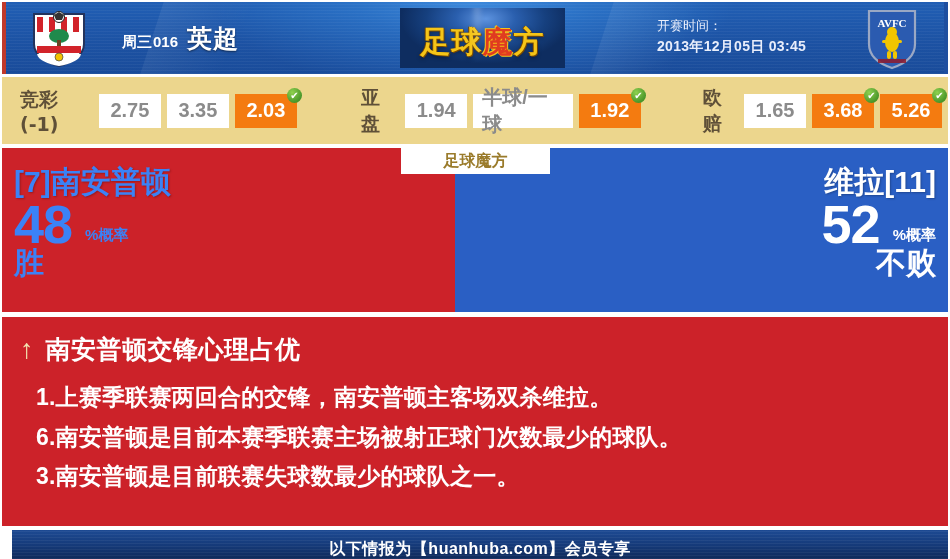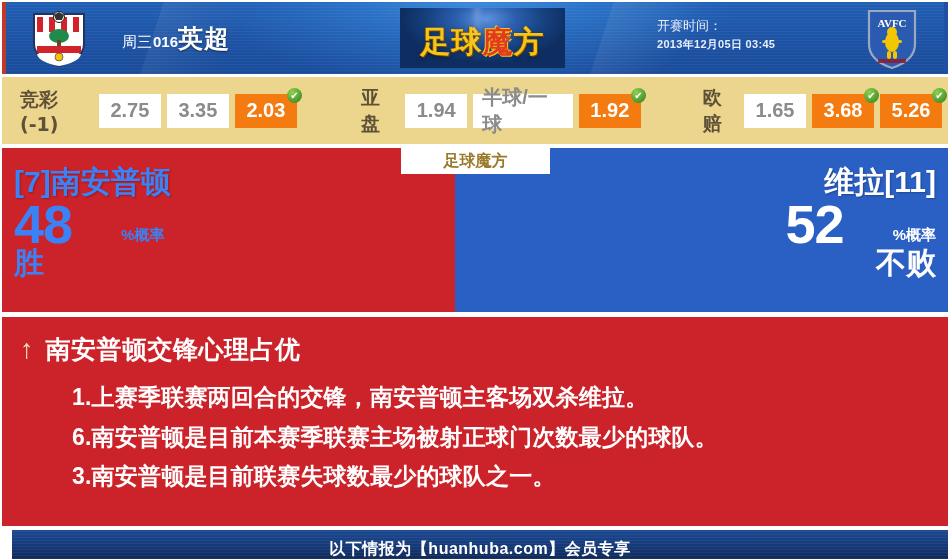--- a/index.html
+++ b/index.html
@@ -30,38 +30,38 @@
     position:absolute; top:0; height:100%; width:120px;
     background:linear-gradient(100deg, rgba(255,255,255,.07) 0%, rgba(255,255,255,0) 70%);
     transform:skewX(-18deg);
   }
 
   
   .crest-home{ position:absolute; left:28px; top:8px; width:58px; height:58px; }
   .crest-away{ position:absolute; right:30px; top:6px; width:52px; height:62px; }
 
   .league-block{ position:absolute; left:120px; top:20px; color:#fff; display:flex; align-items:baseline; }
-  .league-round{ font-size:15px; font-weight:normal; letter-spacing:0; }
+  .league-round{ font-size:15px; font-weight:bold; letter-spacing:0; }
   .league-num{ font-size:15px; font-weight:bold; margin-left:1px; }
-  .league-name{ font-size:25px; font-weight:bold; letter-spacing:1px;
+  .league-name{ font-size:25px; font-weight:bold; margin-left:9px; letter-spacing:1px;
                 text-shadow:0 1px 2px rgba(0,0,0,.5); }
 
   .logo-center{ position:absolute; left:398px; top:6px; width:165px; height:60px;
     background:radial-gradient(ellipse 85px 45px at 52% 18%, #5d93df 0%, #2a5fae 35%, #16407f 70%, #0e2d60 100%);
     overflow:hidden; }
   .logo-center:after{ content:""; position:absolute; left:46%; top:-24px; width:2px; height:80px;
      background:linear-gradient(180deg,rgba(255,255,255,.9),rgba(255,255,255,0)); filter:blur(3px);}
   .logo-text{ position:absolute; left:0; right:0; top:14px; text-align:center;
      font-size:30px; font-weight:bold; letter-spacing:1px; color:#f5c518;
      text-shadow:1px 1px 0 #7a4a00, -1px 0 0 #7a4a00, 0 2px 4px rgba(0,0,0,.45); }
   .logo-text .mo{ color:#e03b20; text-shadow:1px 1px 0 #f5c518,-1px -1px 0 #f5c518; }
 
   .kick{ position:absolute; left:655px; top:14px; color:#e9eefb; line-height:1.55; }
   .kick-label{ font-size:13px; }
-  .kick-time{ font-size:11px; font-weight:bold; letter-spacing:.3px; }
+  .kick-time{ font-size:14px; font-weight:bold; letter-spacing:.3px; }
 
   
   .odds{
     position:relative; margin:3px 2px 0 2px; height:67px;
     background:#ecd68d; display:flex; align-items:center;
   }
   .odds-group{ display:flex; align-items:center; }
   .odds-label{ font-size:19px; font-weight:bold; color:#5f5038; margin:0 8px 0 0;
                font-family:"DejaVu Sans","Liberation Sans",sans-serif; }
   .odds-cell{
@@ -84,39 +84,39 @@
 
   .tab-fm{
     position:absolute; left:399px; top:0; width:149px; height:26px;
     background:#ffffff; z-index:3; display:flex; align-items:center; justify-content:center;
     font-size:16px; font-weight:bold; color:#9a7b2b;
   }
 
   .team-home{ position:absolute; left:12px; top:18px; color:#3b82f6; }
   .team-away{ position:absolute; right:12px; top:18px; color:#fff; text-align:right; }
   .team-name{ font-size:30px; font-weight:bold; line-height:1.05; text-shadow:1px 1px 2px rgba(0,0,0,.25); }
-  .team-pct{ display:flex; align-items:flex-end; line-height:1; margin-top:2px;gap:36px; }
+  .team-pct{ display:flex; align-items:flex-end; line-height:1; margin-top:2px; }
   .team-away .team-pct{ justify-content:flex-end; }
   .pct-num{ font-size:54px; font-weight:bold; letter-spacing:-1px; line-height:.92; }
   .pct-sub{ font-size:15px; font-weight:bold; margin-left:13px; padding-bottom:7px; }
   .team-res{ font-size:30px; font-weight:bold; line-height:1.05; margin-top:-2px; }
 
   .advice{
     position:absolute; left:236px; top:38px; width:480px;
     font-size:22px; font-weight:bold; color:#ffffff; line-height:1.36;
     text-align:left; z-index:2; letter-spacing:.2px;
   }
 
   
   .analysis{ position:relative; margin:5px 2px 0 2px; height:209px; background:#cc2229; color:#fff; }
   .an-head{ display:flex; align-items:center; padding:16px 0 0 18px; }
   .an-arrow{ font-size:27px; color:#f2e3b0; line-height:1; margin-right:12px; font-weight:bold; }
   .an-title{ font-size:25px; font-weight:bold; letter-spacing:.5px; }
   .an-list{ padding:12px 0 0 34px; }
-  .an-item{ font-size:23px; font-weight:bold; line-height:1.72; letter-spacing:.2px;margin-left:36px; }
+  .an-item{ font-size:23px; font-weight:bold; line-height:1.72; letter-spacing:.2px; }
 
   
   .footer{
     position:relative; margin:4px 2px 2px 12px; height:38px;
     background:linear-gradient(180deg,#1d4a93 0%,#153a79 40%,#0b1f46 100%);
     display:flex; align-items:center; justify-content:center;
     color:#ffffff; font-size:16px; font-weight:bold; letter-spacing:.5px;
   }
   .footer:before{
     content:""; position:absolute; inset:0;

